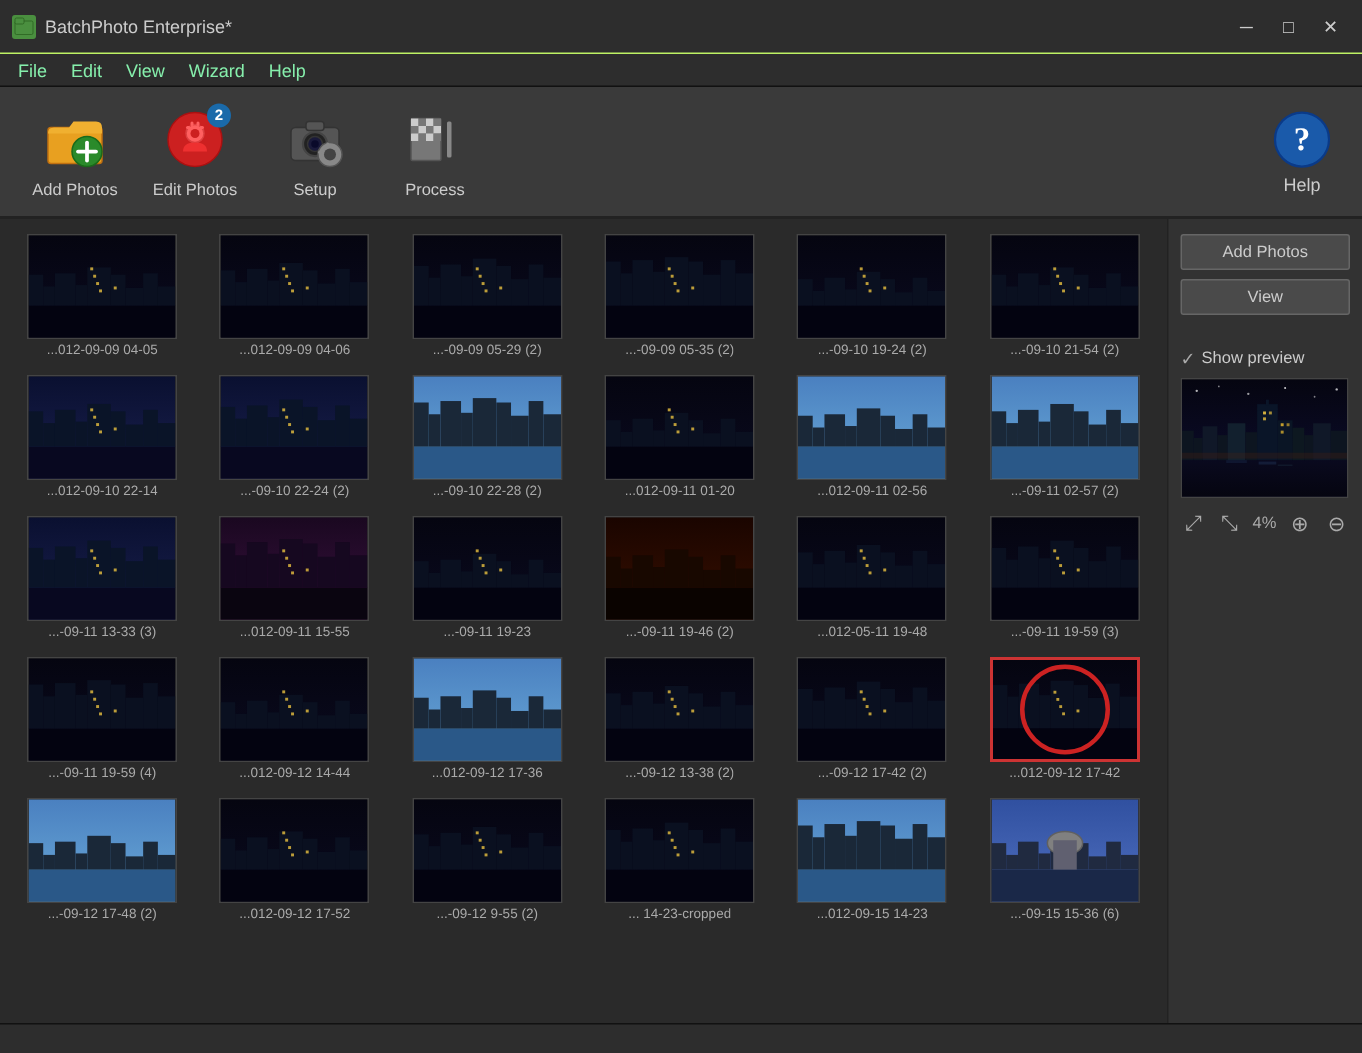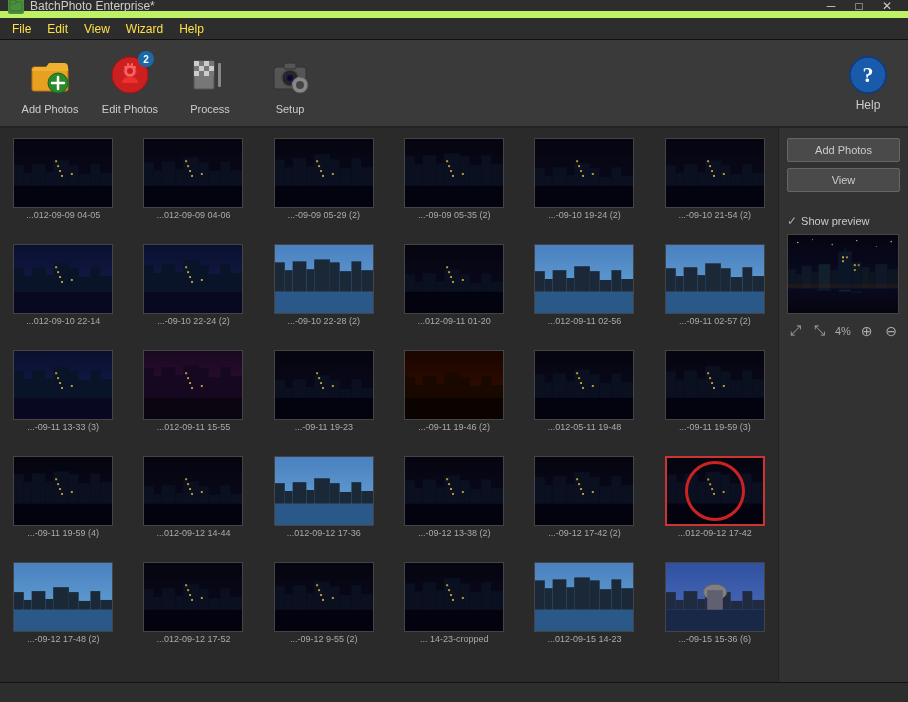--- a/index.html
+++ b/index.html
@@ -11,25 +11,25 @@
       font-size: 12px;
       color: #ccc;
       overflow: hidden;
       display: flex;
       flex-direction: column;
     }
 
     
     #title-bar {
       background: #2d2d2d;
-      height: 18px;
+      height: 36px;
       display: flex;
       align-items: center;
       padding: 0 8px;
-      border-bottom: 7px solid #bef264;
+      border-bottom: 1px solid #bef264;
       user-select: none;
     }
     #title-bar .app-icon {
       width: 16px; height: 16px;
       background: #4a8f3f;
       border-radius: 2px;
       margin-right: 6px;
       display: flex; align-items: center; justify-content: center;
       font-size: 9px; color: white;
     }
@@ -52,21 +52,21 @@
       background: #2d2d2d;
       height: 22px;
       display: flex;
       align-items: center;
       padding: 0 4px;
       border-bottom: 1px solid #111;
     }
     .menu-item {
       padding: 2px 8px;
       font-size: 12px;
-      color: #fde047;
+      color: #86efac;
       cursor: pointer;
     }
 
     
     #toolbar {
       background: #3a3a3a;
       height: 88px;
       display: flex;
       align-items: center;
       padding: 0 10px;
@@ -117,21 +117,21 @@
     
     #photo-grid-container {
       flex: 1;
       padding: 10px;
       overflow-y: auto;
       background: #2a2a2a;
     }
     #photo-grid {
       display: grid;
       grid-template-columns: repeat(6, 1fr);
-      gap: 24px;
+      gap: 12px;
     }
     .photo-item {
       display: flex;
       flex-direction: column;
       align-items: center;
       cursor: pointer;
       position: relative;
     }
     .photo-thumb {
       width: 100px;
@@ -310,61 +310,61 @@
 
       <div style="position:absolute;top:0;right:0;background:#1a6aaa;color:white;border-radius:50%;width:16px;height:16px;display:flex;align-items:center;justify-content:center;font-size:10px;font-weight:bold;">2</div>
     </div>
     <span class="tb-label">Edit Photos</span>
   </div>
 
   <div class="toolbar-btn">
     <div class="tb-icon">
       <svg width="44" height="44" viewBox="0 0 44 44">
 
+        <rect x="6" y="14" width="32" height="22" rx="3" fill="#555" stroke="#333" stroke-width="1"></rect>
+        <rect x="16" y="10" width="12" height="6" rx="2" fill="#555" stroke="#333" stroke-width="1"></rect>
+
+        <circle cx="22" cy="25" r="8" fill="#222" stroke="#444" stroke-width="1.5"></circle>
+        <circle cx="22" cy="25" r="5" fill="#1a1a3a" stroke="#333" stroke-width="1"></circle>
+        <circle cx="22" cy="25" r="2.5" fill="#0a0a2a"></circle>
+
+        <circle cx="32" cy="32" r="8" fill="#888" stroke="#555" stroke-width="1"></circle>
+        <circle cx="32" cy="32" r="4" fill="#444"></circle>
+        <rect x="29.5" y="24" width="2" height="3" rx="1" fill="#888"></rect>
+        <rect x="29.5" y="36" width="2" height="3" rx="1" fill="#888"></rect>
+        <rect x="24" y="29.5" width="3" height="2" rx="1" fill="#888"></rect>
+        <rect x="36" y="29.5" width="3" height="2" rx="1" fill="#888"></rect>
+      </svg>
+    </div>
+    <span class="tb-label">Setup</span>
+  </div>
+
+  <div class="toolbar-btn">
+    <div class="tb-icon">
+      <svg width="44" height="44" viewBox="0 0 44 44">
+
         <rect x="6" y="8" width="20" height="28" rx="1" fill="#777" stroke="#555" stroke-width="1"></rect>
 
         <rect x="6" y="8" width="5" height="5" fill="#ccc"></rect>
         <rect x="11" y="8" width="5" height="5" fill="#777"></rect>
         <rect x="16" y="8" width="5" height="5" fill="#ccc"></rect>
         <rect x="21" y="8" width="5" height="5" fill="#777"></rect>
         <rect x="6" y="13" width="5" height="5" fill="#777"></rect>
         <rect x="11" y="13" width="5" height="5" fill="#ccc"></rect>
         <rect x="16" y="13" width="5" height="5" fill="#777"></rect>
         <rect x="21" y="13" width="5" height="5" fill="#ccc"></rect>
         <rect x="6" y="18" width="5" height="5" fill="#ccc"></rect>
         <rect x="11" y="18" width="5" height="5" fill="#777"></rect>
         <rect x="16" y="18" width="5" height="5" fill="#ccc"></rect>
         <rect x="21" y="18" width="5" height="5" fill="#777"></rect>
 
         <rect x="30" y="10" width="3" height="24" rx="1" fill="#888"></rect>
       </svg>
     </div>
     <span class="tb-label">Process</span>
-  </div>
-
-  <div class="toolbar-btn">
-    <div class="tb-icon">
-      <svg width="44" height="44" viewBox="0 0 44 44">
-
-        <rect x="6" y="14" width="32" height="22" rx="3" fill="#555" stroke="#333" stroke-width="1"></rect>
-        <rect x="16" y="10" width="12" height="6" rx="2" fill="#555" stroke="#333" stroke-width="1"></rect>
-
-        <circle cx="22" cy="25" r="8" fill="#222" stroke="#444" stroke-width="1.5"></circle>
-        <circle cx="22" cy="25" r="5" fill="#1a1a3a" stroke="#333" stroke-width="1"></circle>
-        <circle cx="22" cy="25" r="2.5" fill="#0a0a2a"></circle>
-
-        <circle cx="32" cy="32" r="8" fill="#888" stroke="#555" stroke-width="1"></circle>
-        <circle cx="32" cy="32" r="4" fill="#444"></circle>
-        <rect x="29.5" y="24" width="2" height="3" rx="1" fill="#888"></rect>
-        <rect x="29.5" y="36" width="2" height="3" rx="1" fill="#888"></rect>
-        <rect x="24" y="29.5" width="3" height="2" rx="1" fill="#888"></rect>
-        <rect x="36" y="29.5" width="3" height="2" rx="1" fill="#888"></rect>
-      </svg>
-    </div>
-    <span class="tb-label">Setup</span>
   </div>
   <div class="toolbar-spacer"></div>
 
   <div class="help-btn">
     <div class="tb-icon">
       <svg width="40" height="40" viewBox="0 0 40 40">
         <circle cx="20" cy="20" r="18" fill="#1a5aaa" stroke="#0a3a88" stroke-width="1.5"></circle>
         <text x="20" y="27" text-anchor="middle" fill="white" font-size="22" font-weight="bold" font-family="serif">?</text>
       </svg>
     </div>

